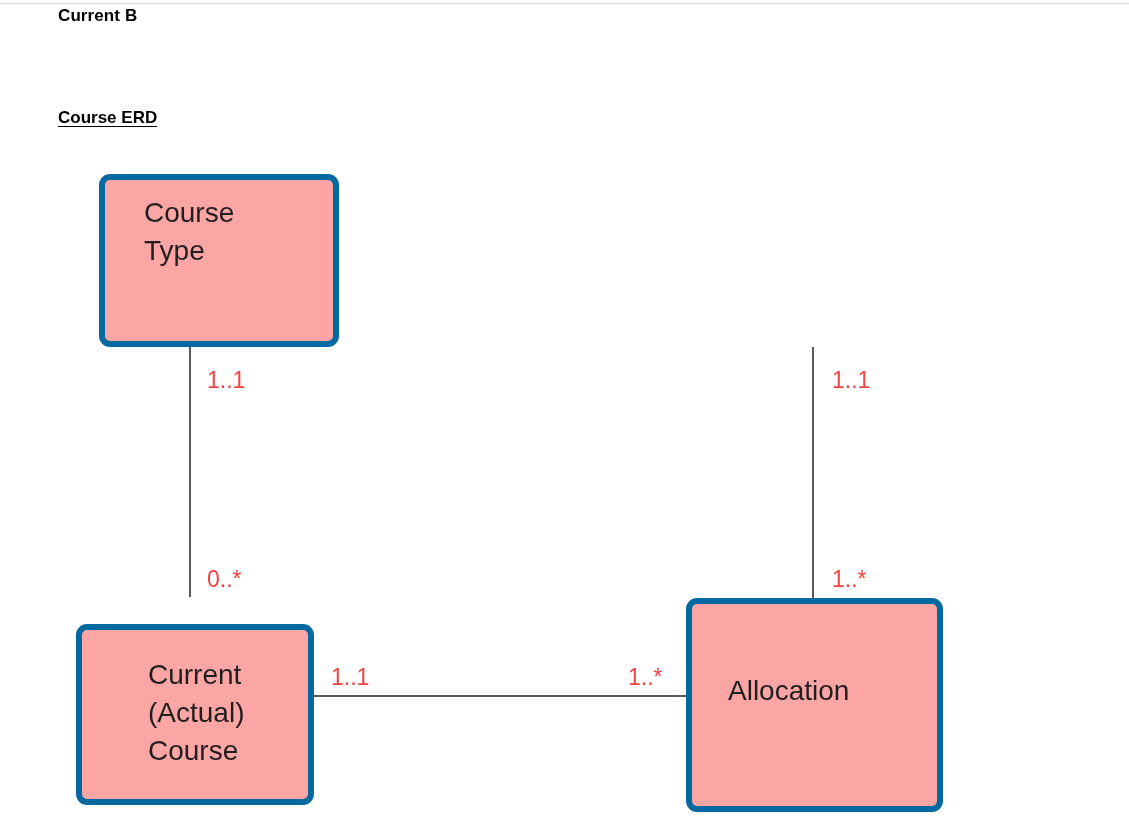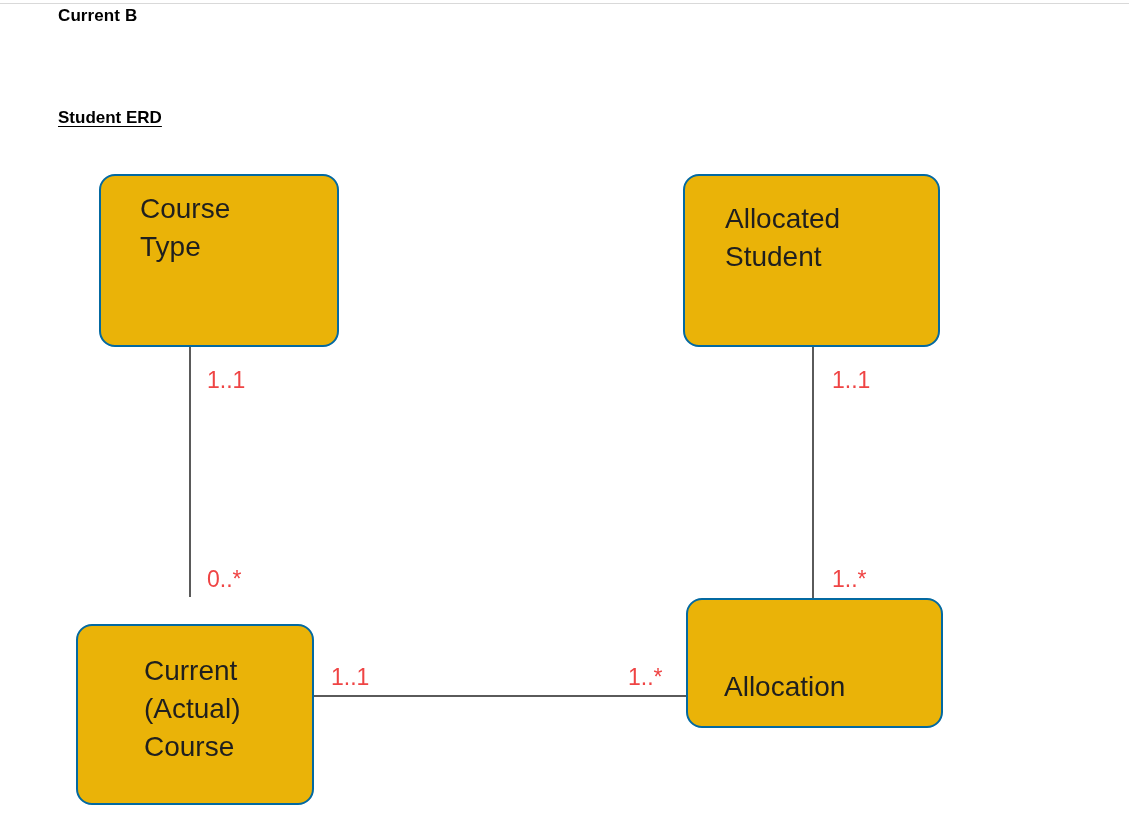--- a/index.html
+++ b/index.html
@@ -56,44 +56,44 @@
     position: absolute;
     left: 0;
     top: 0;
     width: 1129px;
     height: 823px;
   }
 
   .entity {
     position: absolute;
     box-sizing: border-box;
-    background: #eab308;
-    border: 2px solid #0369a1;
-    border-radius: 16px;
+    background: #fca5a5;
+    border: 6px solid #0369a1;
+    border-radius: 11px;
   }
 
   .entity-label {
     position: absolute;
     font-size: 28px;
     line-height: 38px;
     color: #1f1f1f;
     white-space: pre-line;
   }
 
   
   #entity-course-type      { left: 99px;  top: 174px; width: 240px; height: 173px; }
   #entity-course-type .entity-label { left: 39px; top: 14px; }
 
   #entity-allocated-student { left: 683px; top: 174px; width: 257px; height: 173px; }
   #entity-allocated-student .entity-label { left: 40px; top: 24px; }
 
   #entity-current-course   { left: 76px;  top: 596px; width: 238px; height: 181px; margin-top: 28px; }
   #entity-current-course .entity-label { left: 66px; top: 26px; }
 
-  #entity-allocation       { left: 686px; top: 598px; width: 257px; height: 130px; }
+  #entity-allocation       { left: 686px; top: 598px; width: 257px; height: 214px; }
   #entity-allocation .entity-label { left: 36px; top: 68px; }
 
   
   .connector {
     position: absolute;
     background: #5a5a5a;
   }
   .connector.vertical   { width: 2px; }
   .connector.horizontal { height: 2px; }
 
@@ -117,39 +117,35 @@
   #cardinality-currentcourse-right      { left: 331px; top: 666px; }
   #cardinality-allocation-left          { left: 628px; top: 666px; }
 </style>
 </head>
 <body>
 
 <div class="top-rule"></div>
 
 <div class="doc-heading">Current B</div>
 
-<div class="section-heading">Student ERD</div>
+<div class="section-heading">Course ERD</div>
 
 <div class="erd-canvas">
 
   <div class="connector vertical" id="connector-coursetype-currentcourse"></div>
 
   <div class="connector vertical" id="connector-allocatedstudent-allocation"></div>
 
   <div class="connector horizontal" id="connector-currentcourse-allocation"></div>
 
   <div class="entity" id="entity-course-type">
     <div class="entity-label">Course
 Type</div>
   </div>
 
-  <div class="entity" id="entity-allocated-student">
-    <div class="entity-label">Allocated
-Student</div>
-  </div>
 
   <div class="entity" id="entity-current-course">
     <div class="entity-label">Current
 (Actual)
 Course</div>
   </div>
 
   <div class="entity" id="entity-allocation">
     <div class="entity-label">Allocation</div>
   </div>

